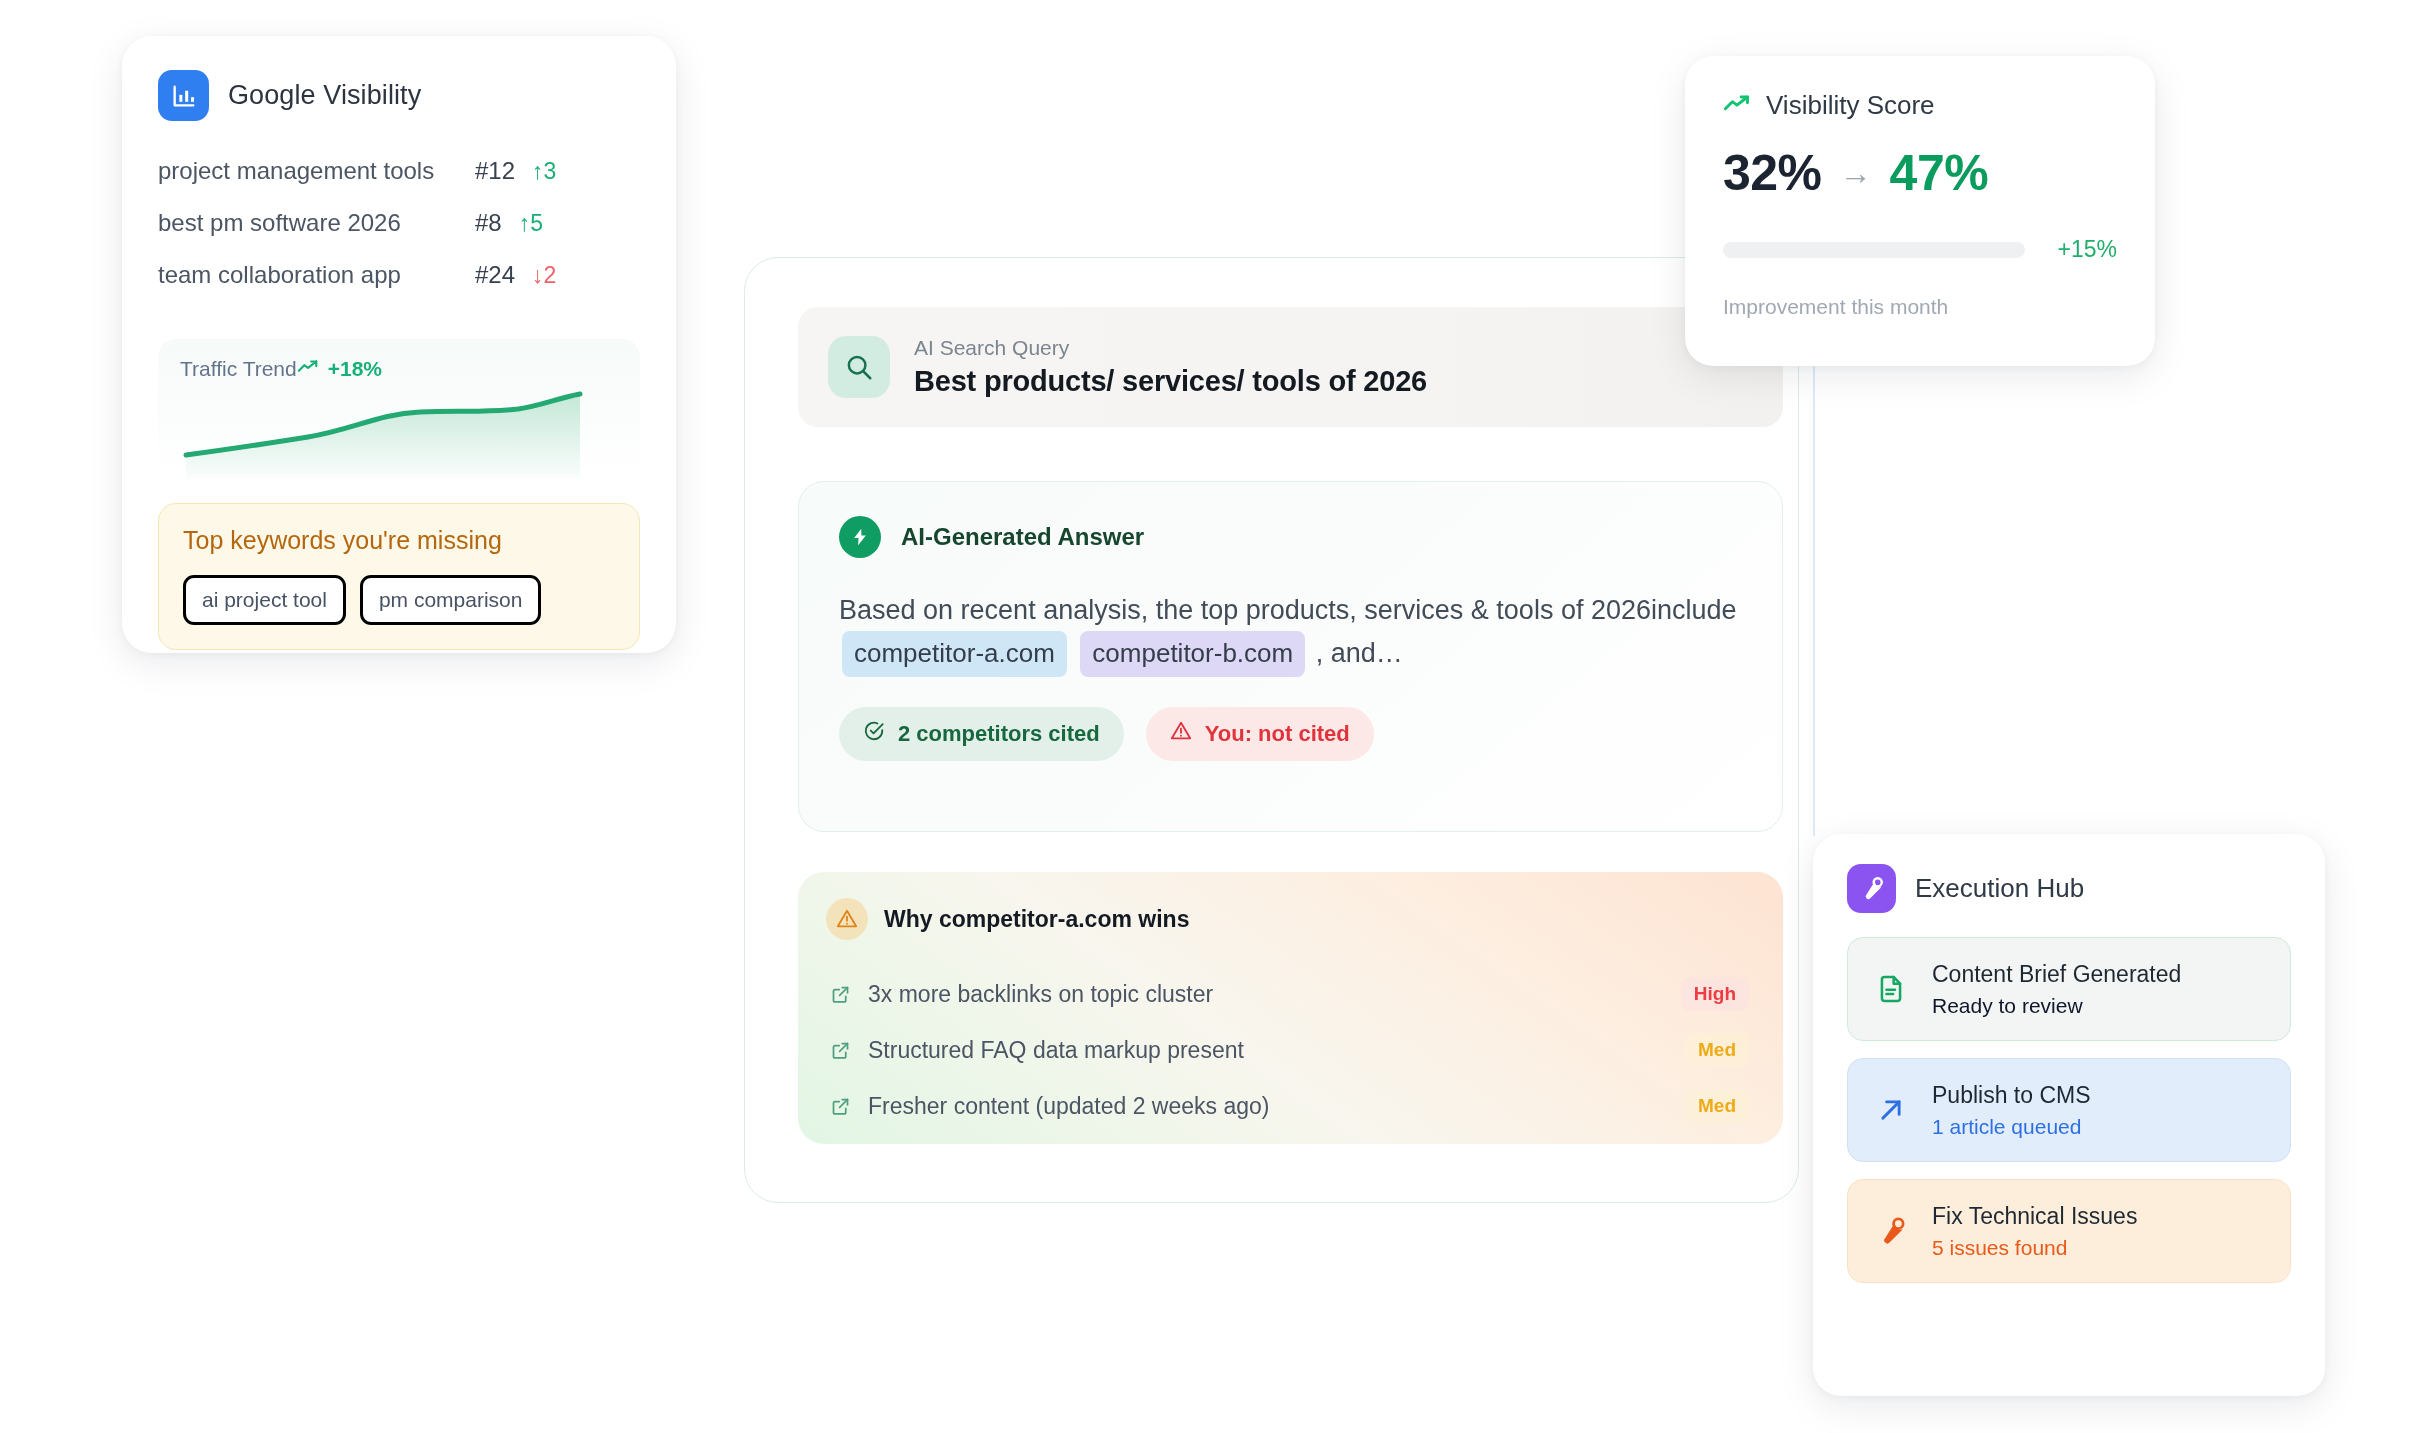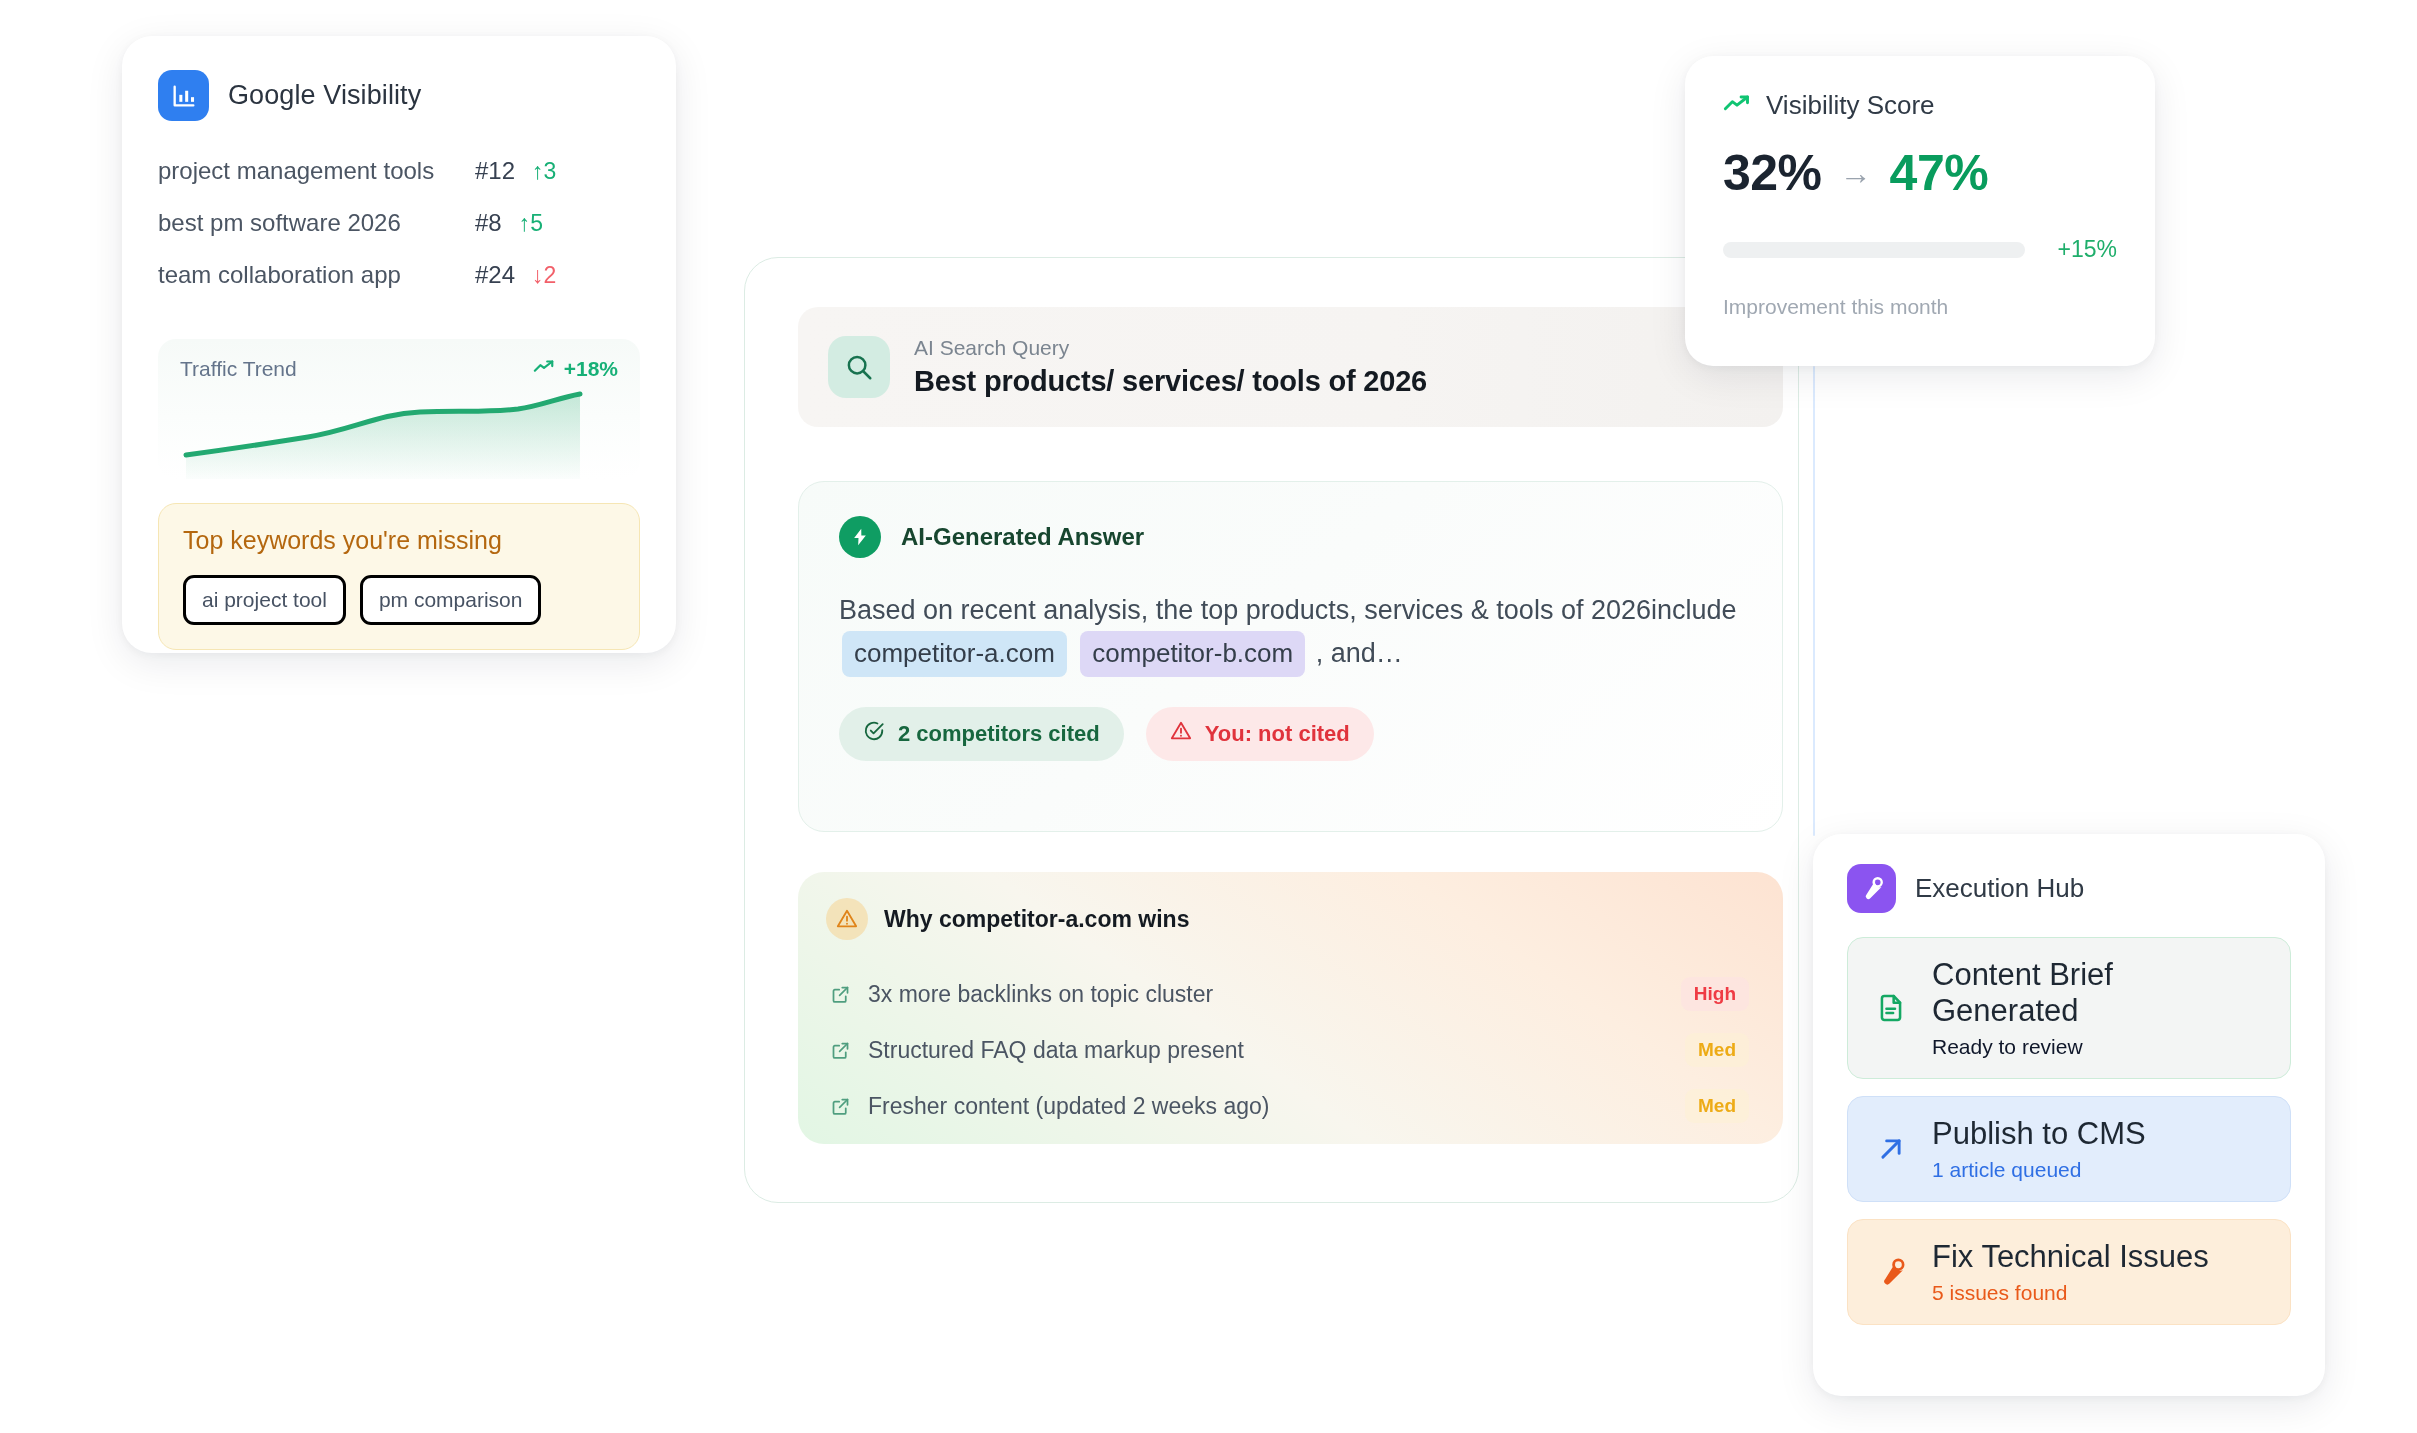--- a/index.html
+++ b/index.html
@@ -71,21 +71,21 @@
   
   .trend-box {
     position: relative;
     height: 140px;
     border-radius: 18px;
     background: linear-gradient(180deg, #f6faf8 0%, #fbfdfc 55%, #ffffff 100%);
     padding: 18px 22px 0 22px;
     margin-bottom: 24px;
     overflow: hidden;
   }
-  .trend-top { display: flex; align-items: center; justify-content: space-between; }
+  .trend-top { display: flex; align-items: center; justify-content: flex-start; }
   .trend-label { font-size: 21px; color: #64748b; }
   .trend-right { display: flex; align-items: center; gap: 9px; }
   .trend-pct { font-size: 21px; color: #17b077; font-weight: 600; }
   .trend-svg { position: absolute; left: 22px; bottom: 0px; width: 415px; height: 90px; }
 
   
   .missing-panel {
     background: #fdf8e7;
     border: 1px solid #f6e6b4;
     border-radius: 18px;
@@ -245,21 +245,21 @@
     border-radius: 16px;
     padding: 19px 24px;
     margin-bottom: 17px;
     min-height: 104px;
   }
   .eh-item-green { background: #f3f5f4; border: 1px solid #cdecd9; }
   .eh-item-blue  { background: #e2edfc; border: 1px solid #cfe0f8; }
   .eh-item-amber { background: #fdeedb; border: 1px solid #fbe2c4; }
   .eh-item-icon { flex: none; width: 38px; display: flex; align-items: center; justify-content: center; }
   .eh-item-text { display: flex; flex-direction: column; gap: 6px; }
-  .eh-item-title { font-size: 31px; color: #1e2833; }
+  .eh-item-title { font-size: 23px; color: #1e2833; }
   .eh-item-sub { font-size: 21px; font-weight: 500; }
   .sub-green { color: #0f172a; }
   .sub-blue  { color: #2f6fe4; }
   .sub-amber { color: #e9591a; }
 </style>
 </head>
 <body>
 
 <div id="stage">
 

